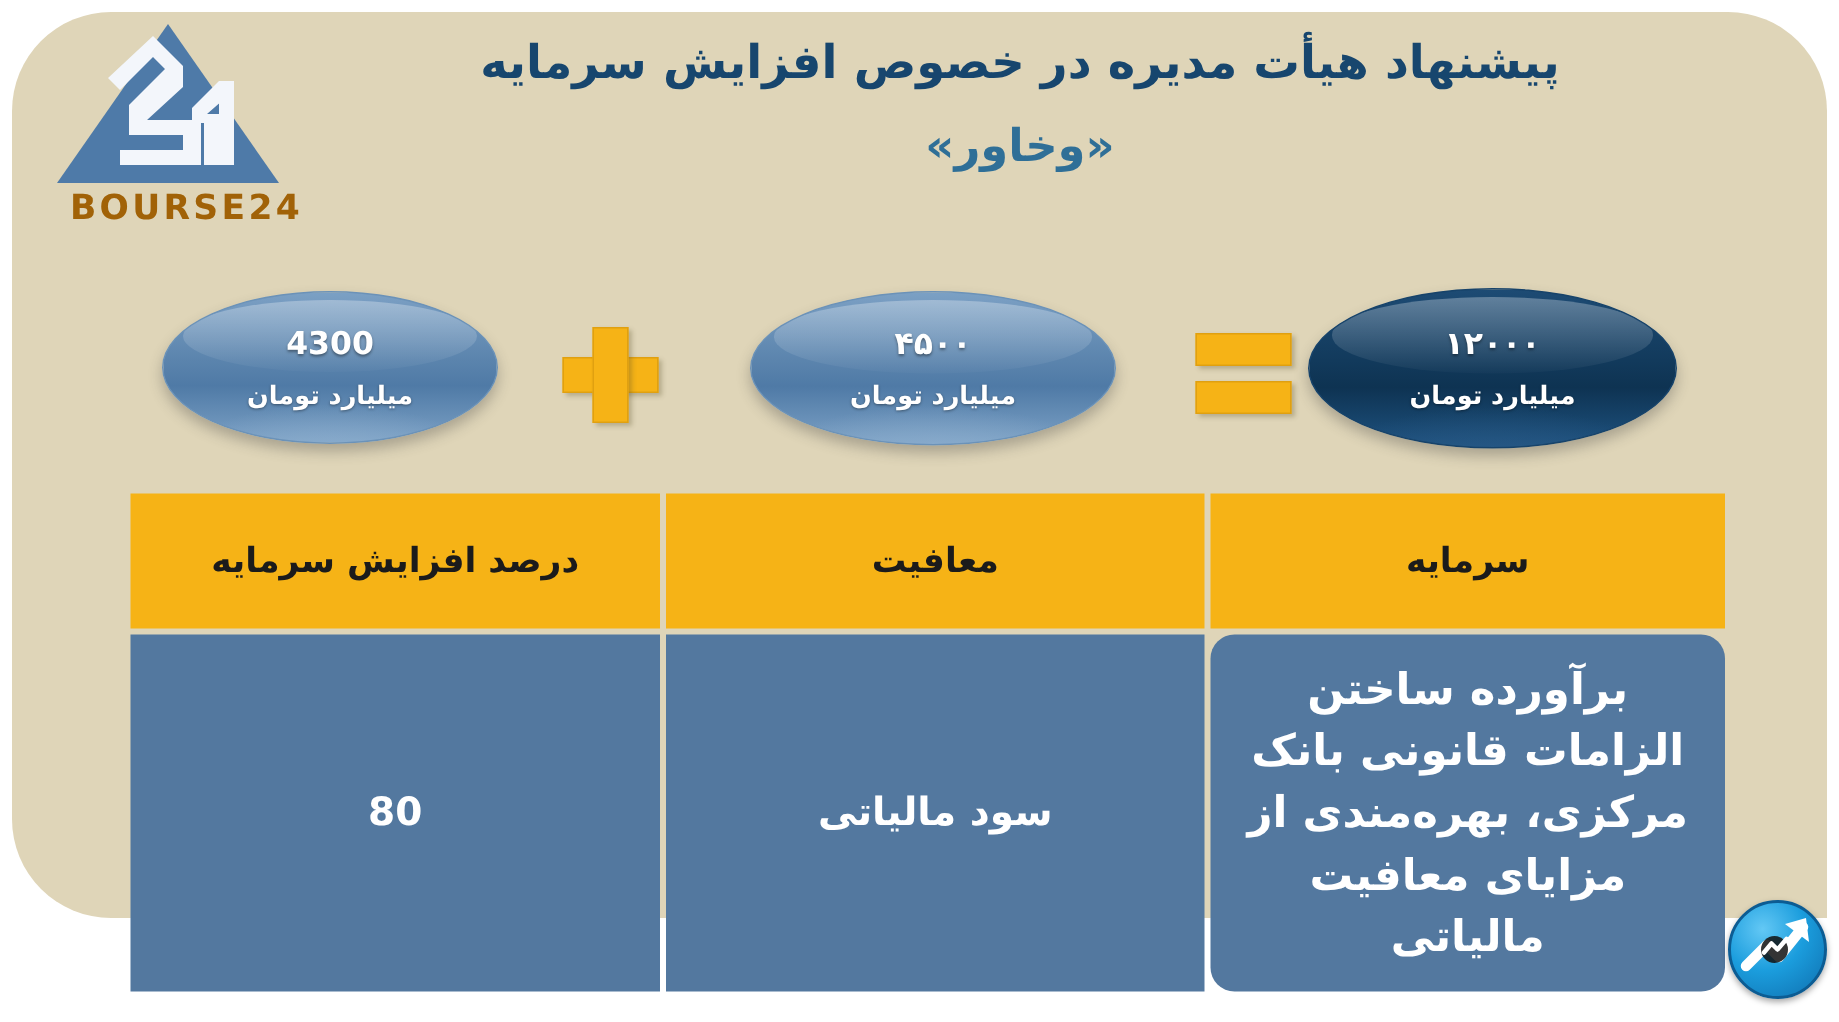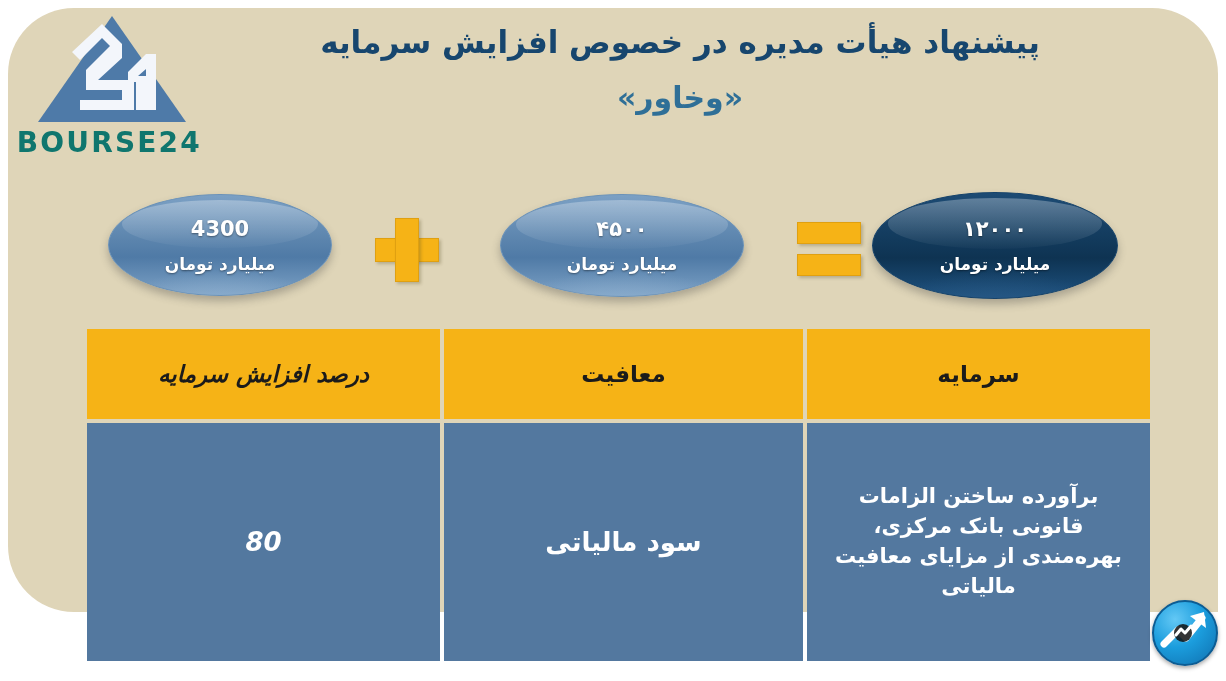--- a/index.html
+++ b/index.html
@@ -43,24 +43,24 @@
     top: 0;
     width: 152px;
     height: 110px;
   }
   .logo-text {
     position: absolute;
     left: 0;
     top: 112px;
     width: 176px;
     font-family: "DejaVu Sans", sans-serif;
-    font-size: 28px;
+    font-size: 23px;
     font-weight: 700;
     letter-spacing: 2.2px;
-    color: #0f766e;
+    color: #a16207;
   }
 
   
   .title-block {
     position: absolute;
     left: 230px;
     top: 22px;
     width: 900px;
     text-align: center;
   }
@@ -184,21 +184,21 @@
     gap: 4px;
     direction: rtl;
   }
   .col {
     display: flex;
     flex-direction: column;
     gap: 4px;
   }
   .col-masaref  { width: 343px; }
   .col-manabe   { width: 359px; }
-  .col-darsad   { width: 353px; font-style: italic; }
+  .col-darsad   { width: 353px; }
 
   .th {
     height: 90px;
     background: #f6b316;
     color: #1b1b1b;
     font-size: 23px;
     font-weight: 700;
     display: flex;
     align-items: center;
     justify-content: center;
@@ -213,21 +213,21 @@
     font-weight: 700;
     display: flex;
     align-items: center;
     justify-content: center;
     text-align: center;
     direction: rtl;
     line-height: 1.42;
     padding: 0 14px;
     box-sizing: border-box;
   }
-  .td.wrap { font-size: 21px; }
+  .td.wrap { font-size: 29px; border-radius: 16px; }
 
   
   .badge {
     position: absolute;
     left: 1152px;
     top: 600px;
     width: 62px;
     height: 62px;
     border-radius: 50%;
     background: radial-gradient(circle at 34% 28%, #63c8f5 0%, #1b9ddd 46%, #0f6fae 100%);

